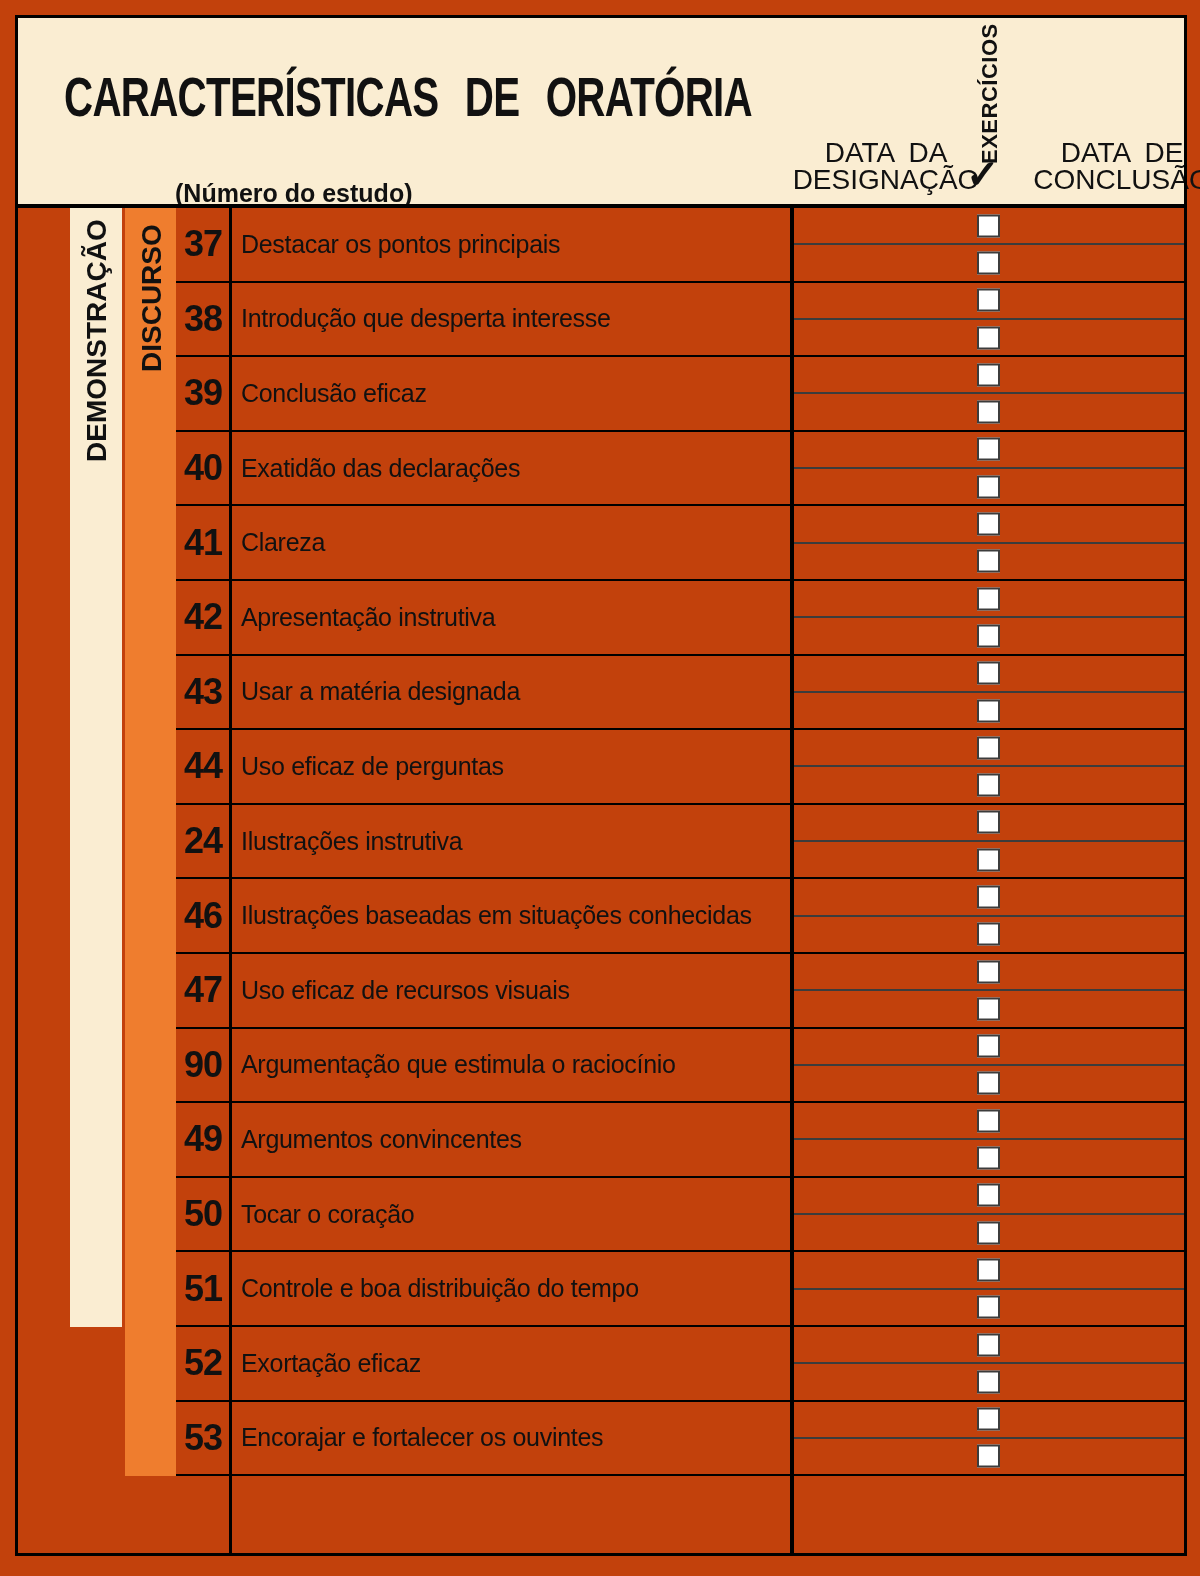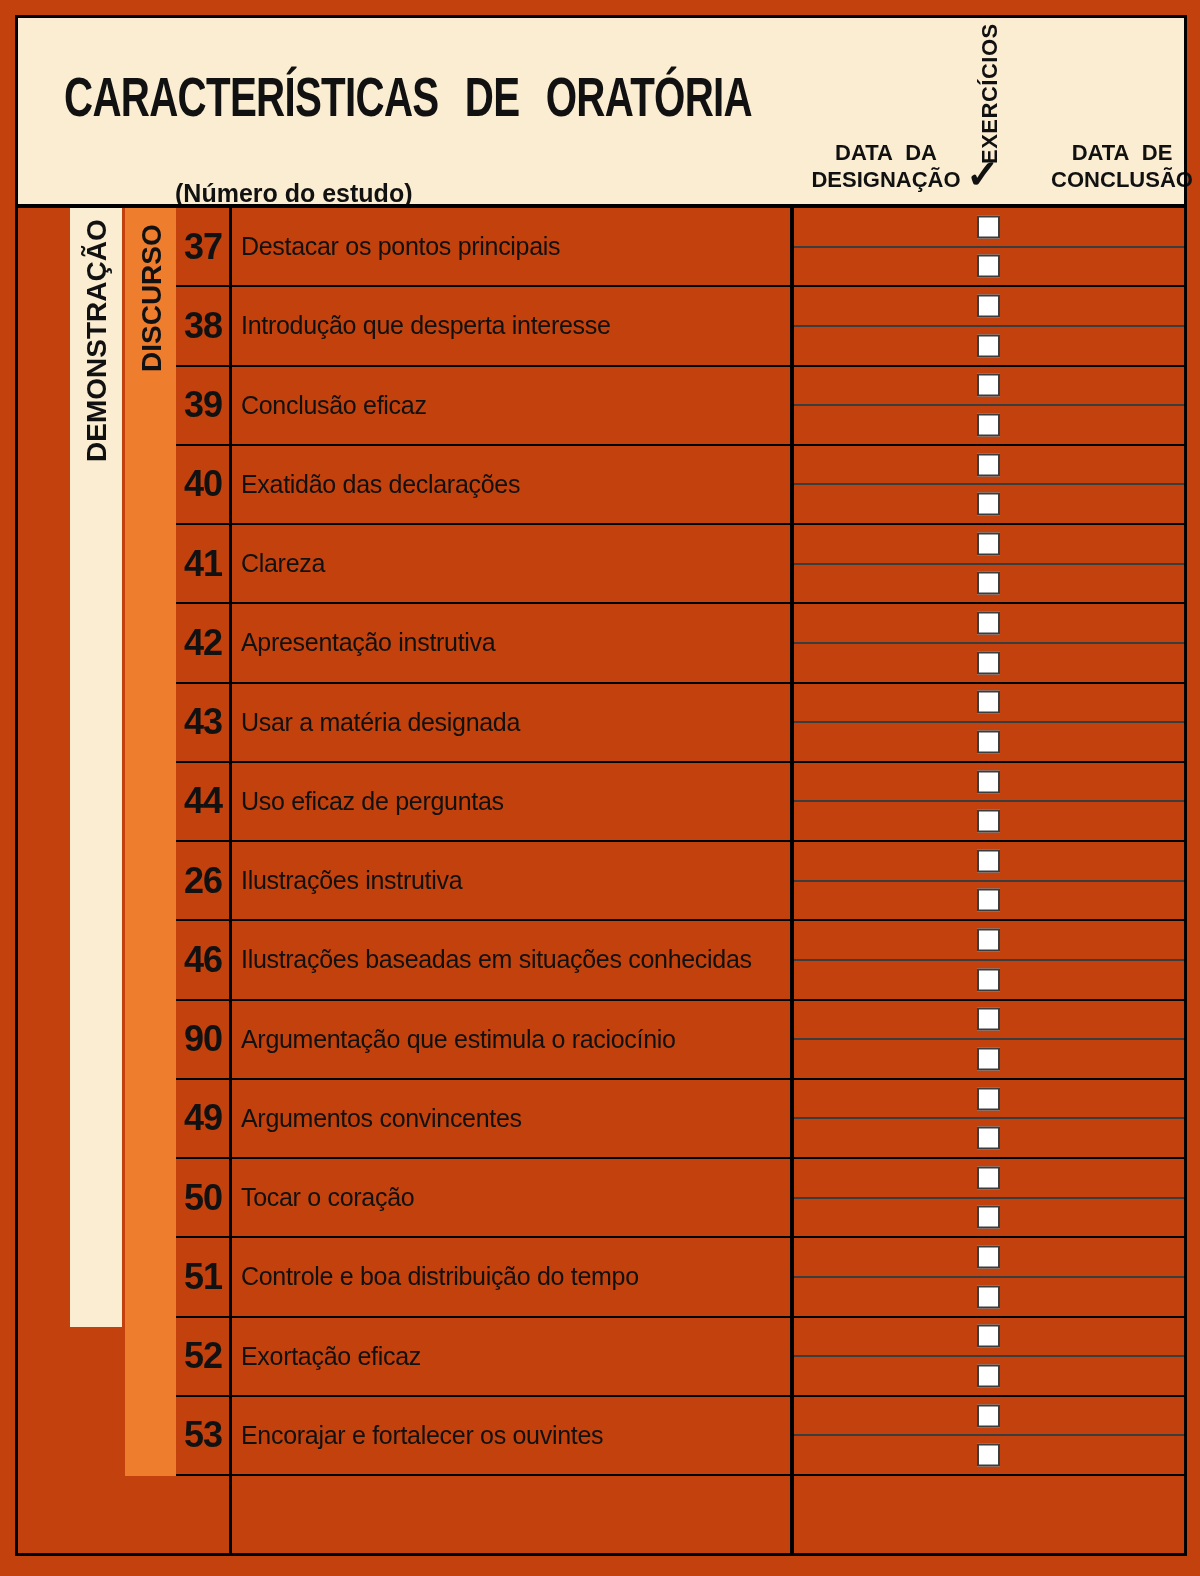--- a/index.html
+++ b/index.html
@@ -11,21 +11,21 @@
 
   
   .header-bg { position:absolute; left:18px; top:18px; width:1166px; height:186px; background:#FAEDD2; }
   .header-line { position:absolute; left:18px; top:204px; width:1166px; height:4px; background:#000; }
 
   .title { position:absolute; left:64px; top:64px; font-size:56px; font-weight:bold;
            letter-spacing:-1px; word-spacing:22px; white-space:nowrap;
            transform:scale(0.72,1); transform-origin:0 0; }
   .subtitle { position:absolute; left:175px; top:164px; font-size:25px; font-weight:bold; white-space:nowrap;margin-top:15px; }
 
-  .col-head { position:absolute; top:139px; font-size:22px; font-weight:bold; text-align:center;
+  .col-head { position:absolute; top:139px; font-size:28px; font-weight:normal; text-align:center;
               line-height:27px; word-spacing:7px; white-space:nowrap; }
   .col-head.assign { left:788px; width:196px; }
   .col-head.complete { left:1024px; width:196px; }
 
   .vrot { position:absolute; transform:rotate(-90deg); transform-origin:0 0;
           font-weight:bold; white-space:nowrap; }
   .exercises-label { left:977px; top:164px; width:136px; height:27px; font-size:22px; letter-spacing:0.5px; }
   .check-mark { position:absolute; left:966px; top:153px; font-size:40px; font-weight:bold; line-height:42px; }
 
   
@@ -176,21 +176,21 @@
         <div class="right-panel">
           <div class="sub-row first">
             <div class="checkbox"></div>
           </div>
           <div class="sub-row">
             <div class="checkbox"></div>
           </div>
         </div>
       </div>
       <div class="row">
-        <div class="num-cell">26</div>
+        <div class="num-cell">24</div>
         <div class="desc-cell">Ilustrações instrutiva</div>
         <div class="right-panel">
           <div class="sub-row first">
             <div class="checkbox"></div>
           </div>
           <div class="sub-row">
             <div class="checkbox"></div>
           </div>
         </div>
       </div>
@@ -200,20 +200,32 @@
         <div class="right-panel">
           <div class="sub-row first">
             <div class="checkbox"></div>
           </div>
           <div class="sub-row">
             <div class="checkbox"></div>
           </div>
         </div>
       </div>
       <div class="row">
+        <div class="num-cell">47</div>
+        <div class="desc-cell">Uso eficaz de recursos visuais</div>
+        <div class="right-panel">
+          <div class="sub-row first">
+            <div class="checkbox"></div>
+          </div>
+          <div class="sub-row">
+            <div class="checkbox"></div>
+          </div>
+        </div>
+      </div>
+      <div class="row">
         <div class="num-cell">90</div>
         <div class="desc-cell">Argumentação que estimula o raciocínio</div>
         <div class="right-panel">
           <div class="sub-row first">
             <div class="checkbox"></div>
           </div>
           <div class="sub-row">
             <div class="checkbox"></div>
           </div>
         </div>

